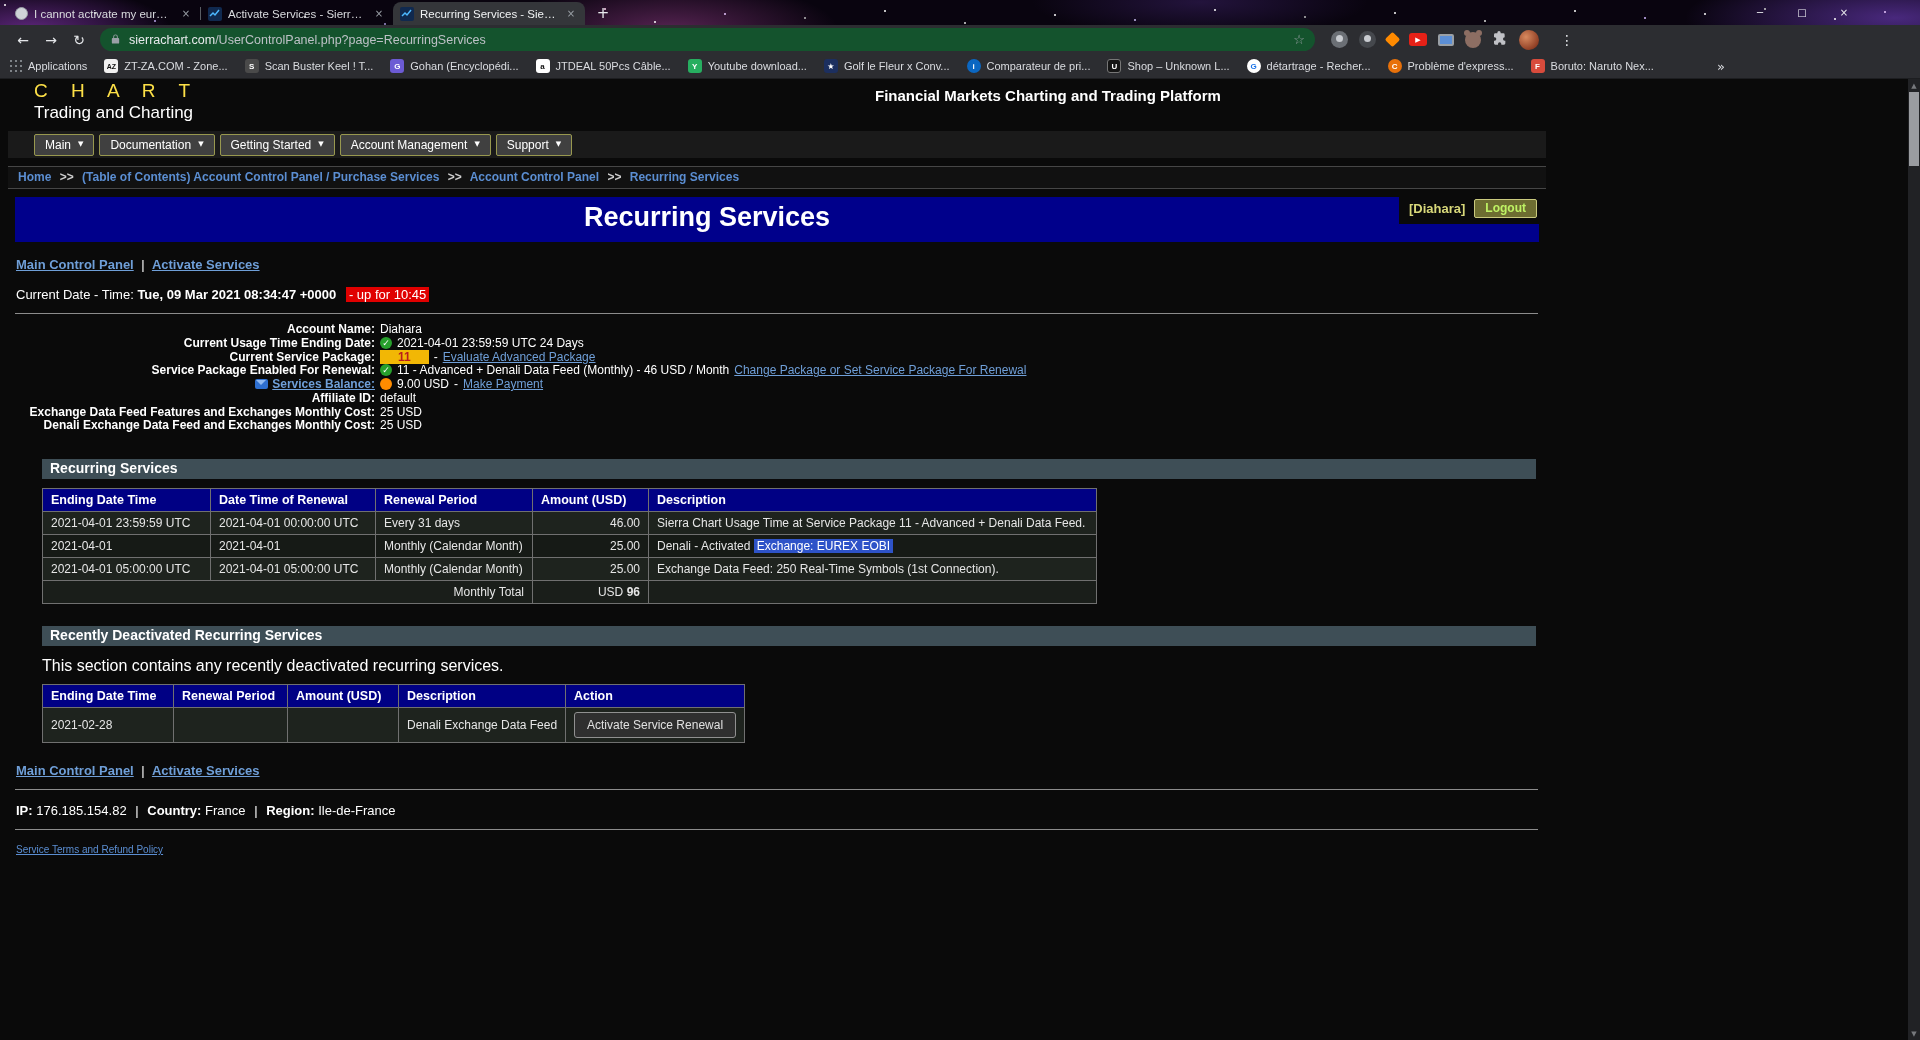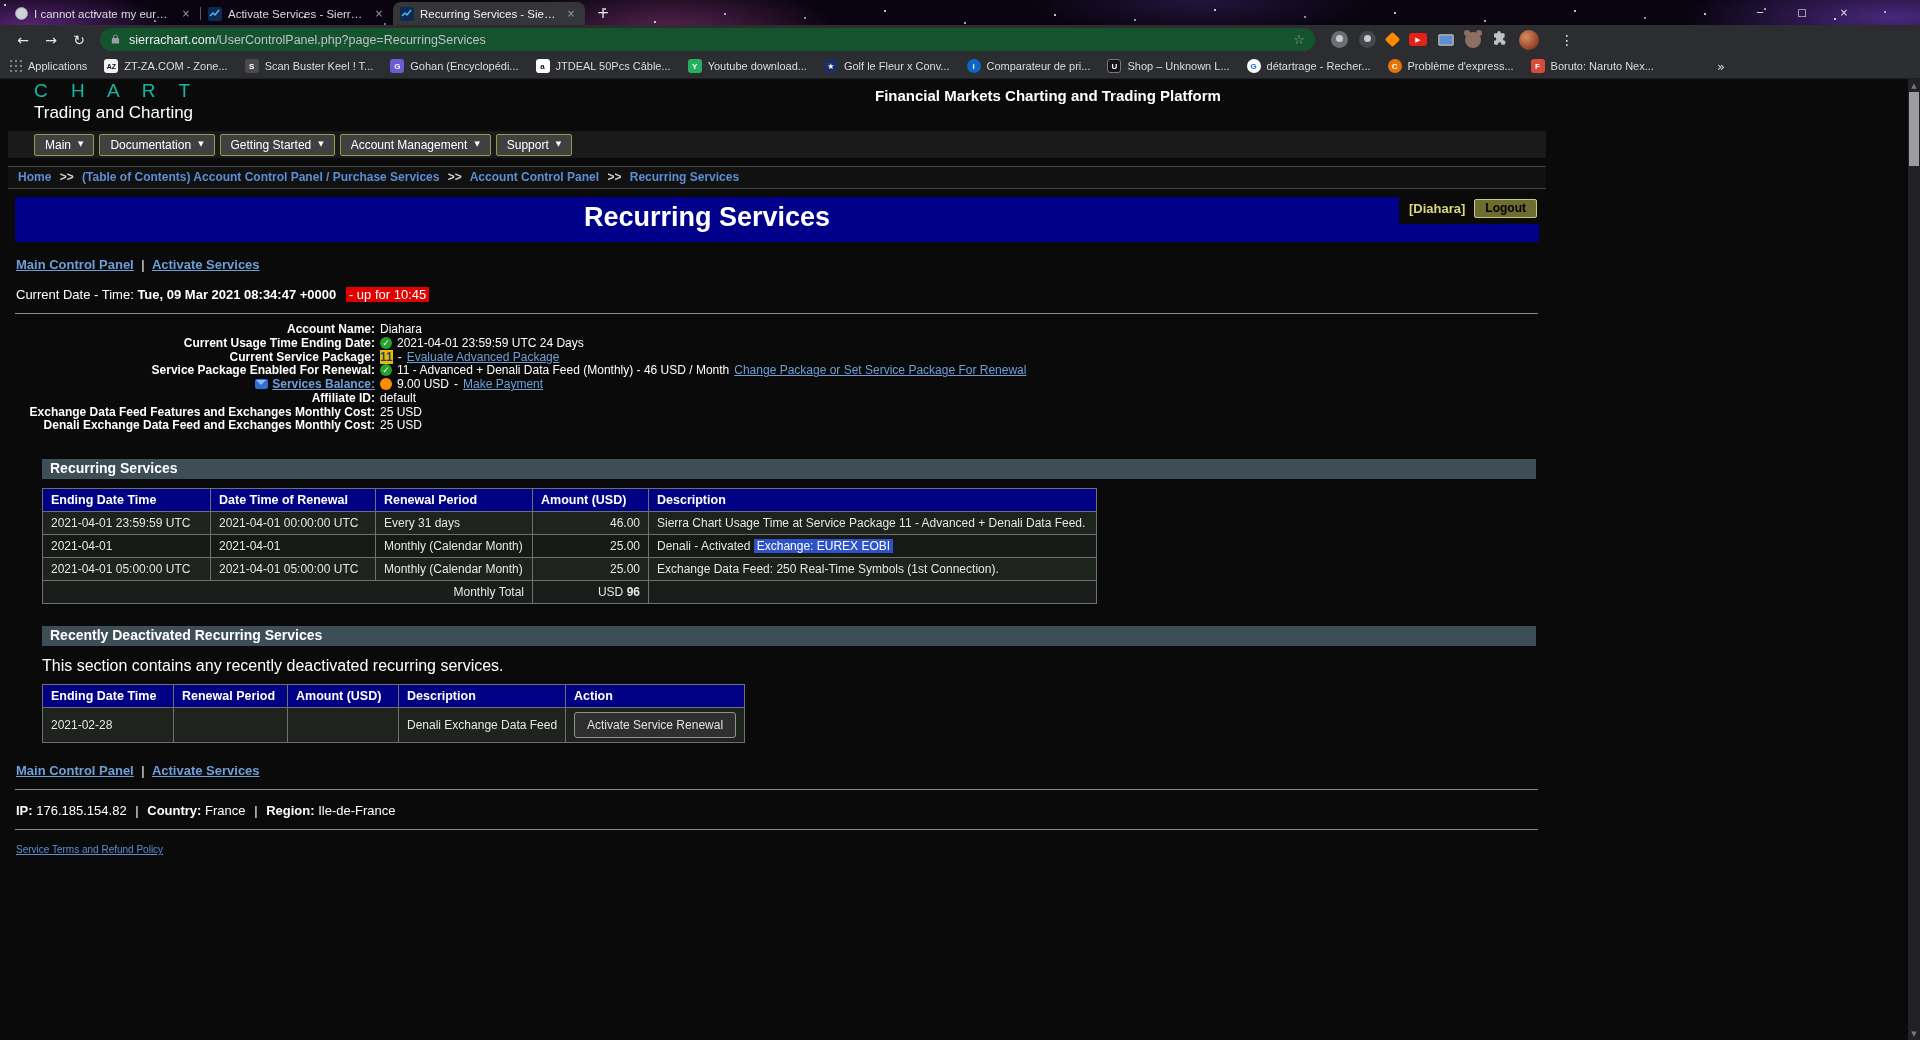--- a/index.html
+++ b/index.html
@@ -91,21 +91,21 @@
   .f9 { background:#fff; color:#1a73e8; border-radius:50%; }
   .f10 { background:#e8710a; border-radius:50%; }
   .f11 { background:#d84b3c; }
   .bm-overflow { margin-left:46px; color:#dadce0; font-size:13px; }
 
   
   .viewport { position:relative; height:961px; background:#0a0a0a; color:#fff; overflow:hidden; }
   .site { margin-left:8px; width:1538px; position:relative; }
   .masthead { position:relative; height:50px; }
   .logo { padding:1px 0 0 26px; }
-  .logo-chart { font-size:19px; letter-spacing:9px; color:#14b8a6; }
+  .logo-chart { font-size:19px; letter-spacing:9px; color:#fde047; }
   .logo-sub { font-size:17px; color:#fff; margin-top:1px; }
   .tagline { position:absolute; left:867px; top:8px; font-size:15px; font-weight:bold; }
 
   .menubar { margin-top:2px; background:#1a1a1a; height:27px; display:flex; align-items:center;
              gap:5px; padding-left:26px; }
   .menu-btn { background:#404040; border:1px solid #98984f; color:#fff; font-size:12px;
               padding:3px 10px; display:inline-flex; align-items:center; gap:7px; border-radius:2px;
               font-family:inherit; cursor:pointer; }
   .caret { font-size:7px; line-height:1; }
 
@@ -113,21 +113,21 @@
                 background:#111; padding:3px 10px 4px; font-size:12px; font-weight:bold; color:#d9d9d9; }
   .breadcrumb a { color:#5b8ed2; text-decoration:none; }
   .bc-sep { color:#cfcfcf; margin:0 5px; }
 
   .banner { margin:8px 0 0 7px; width:1524px; height:45px; background:#00008b; position:relative; }
   .banner-title { position:absolute; left:0; right:140px; top:5px; text-align:center;
                   font-size:27px; font-weight:bold; color:#fff; }
   .userbox { position:absolute; right:0; top:0; background:#0a0a0a; padding:2px 2px 6px 10px;
              display:flex; align-items:center; gap:9px; }
   .username { color:#d8d87a; font-weight:bold; font-size:13px; }
-  .logout-btn { background:#6d6d31; border:1px solid #c9c97e; color:#000000; font-size:12px;
+  .logout-btn { background:#6d6d31; border:1px solid #c9c97e; color:#bef264; font-size:12px;
                 font-weight:bold; padding:1px 10px 2px; border-radius:2px; font-family:inherit; }
 
   .navlinks { margin:15px 0 0 8px; font-size:13px; font-weight:bold; }
   .navlinks a { color:#6f9fd8; text-decoration:underline; }
   .nl-sep { color:#fff; font-weight:normal; margin:0 4px; }
 
   .dateline { margin:15px 0 0 8px; font-size:13px; }
   .uptime { background:#e00000; color:#fff; padding:0 3px; margin-left:6px; }
 
   .rule { border:none; border-top:1px solid #8c8c8c; margin:11px 0 0 7px; width:1523px; }
@@ -137,21 +137,21 @@
   .acct-label { width:372px; text-align:right; font-weight:bold; padding-right:5px;
                 display:flex; justify-content:flex-end; align-items:center; gap:4px; }
   .acct-val { display:flex; align-items:center; gap:5px; }
   .ico-check { width:12px; height:12px; border-radius:50%; background:#27a02c; color:#fff;
                font-size:9px; display:inline-flex; align-items:center; justify-content:center;
                font-weight:bold; flex:none; }
   .ico-dot { width:12px; height:12px; border-radius:50%; background:#ff8c00; flex:none; }
   .ico-mail { width:13px; height:10px; background:#2e6fd0; border-radius:2px; position:relative; flex:none; }
   .ico-mail::after { content:""; position:absolute; left:1px; top:1px; border-left:5.5px solid transparent;
                      border-right:5.5px solid transparent; border-top:5px solid #8fb9f2; }
-  .hl-yellow { background:#f2b705; color:#0c4a6e; padding:0 0; font-weight:bold; }
+  .hl-yellow { background:#f2b705; color:#b91c1c; padding:0 18px; font-weight:bold; }
   .hl-blue { background:#2e53c8; color:#fff; padding:0 3px; }
   a.clink { color:#6f9fd8; text-decoration:underline; }
   a.clink.bold { font-weight:bold; }
 
   .inner { margin-left:34px; width:1494px; }
   .section-bar { background:#3e4e56; color:#fff; font-weight:bold; font-size:14px;
                  padding:1px 8px 3px; }
   .sb1 { margin-top:27px; }
   .sb2 { margin-top:22px; }
   .section-desc { font-size:16px; margin-top:11px; }

